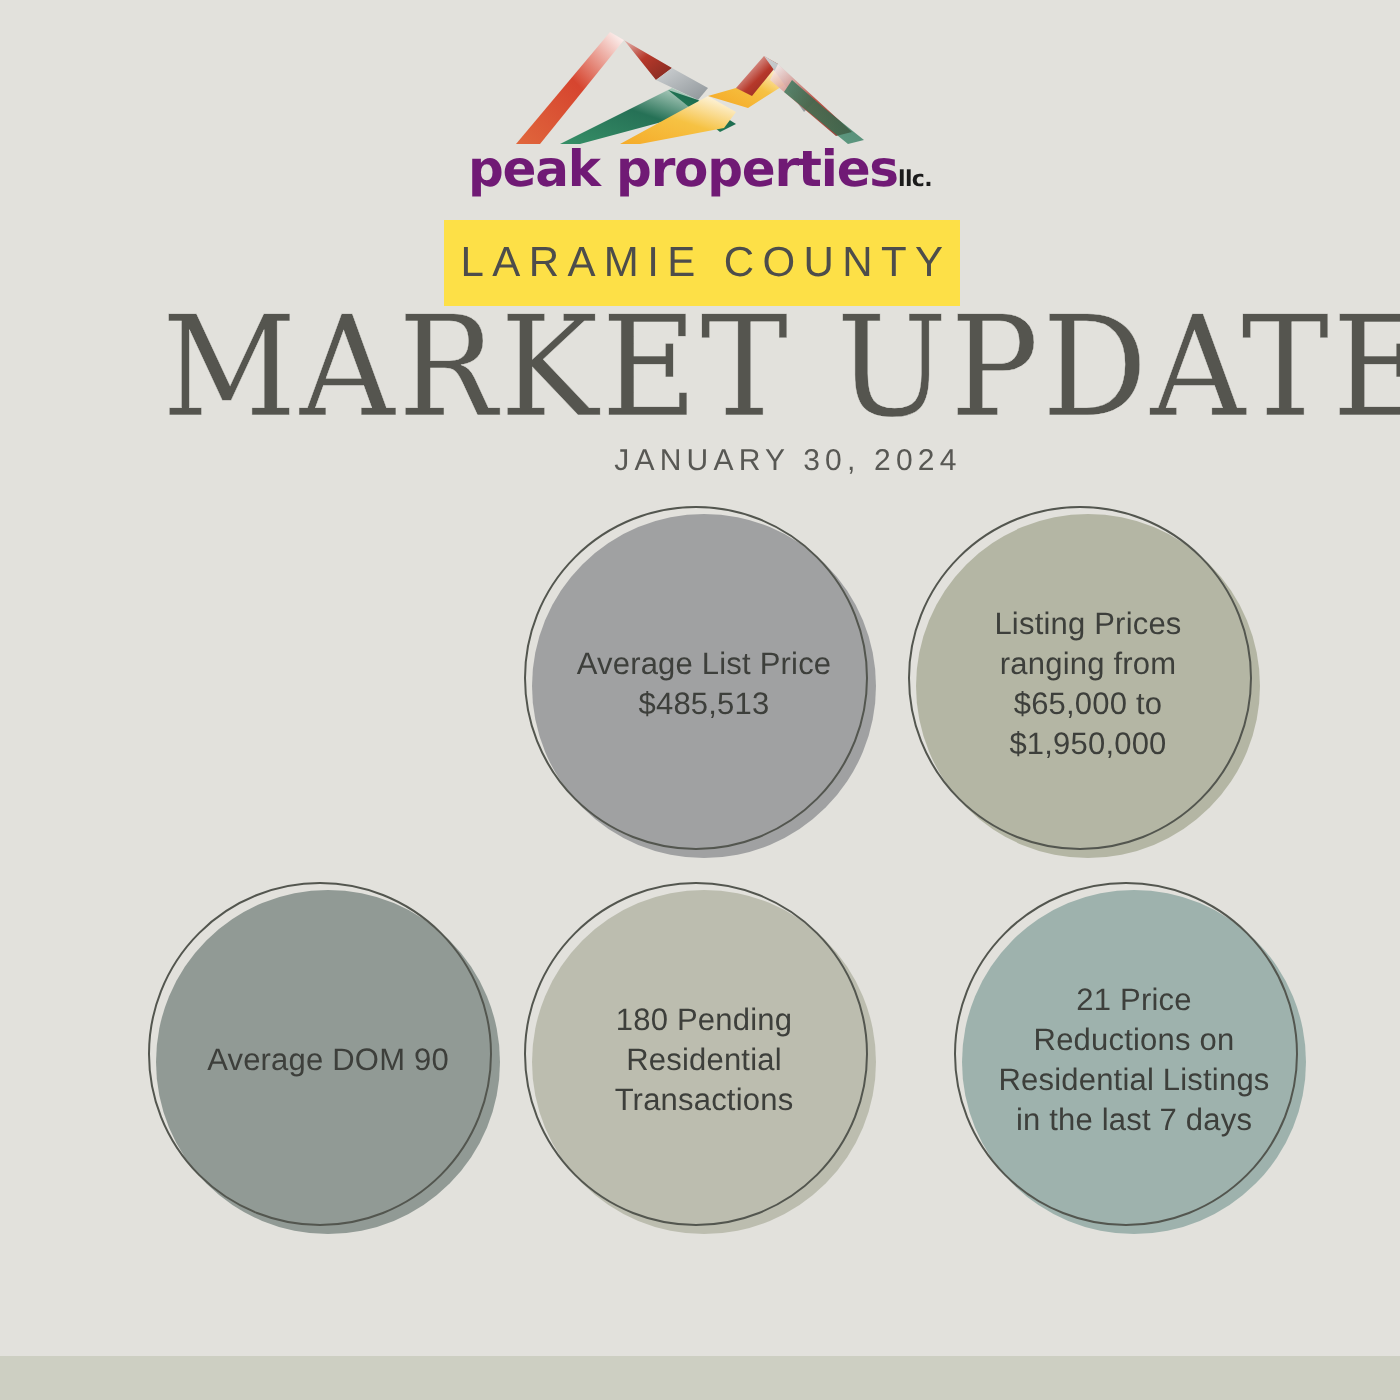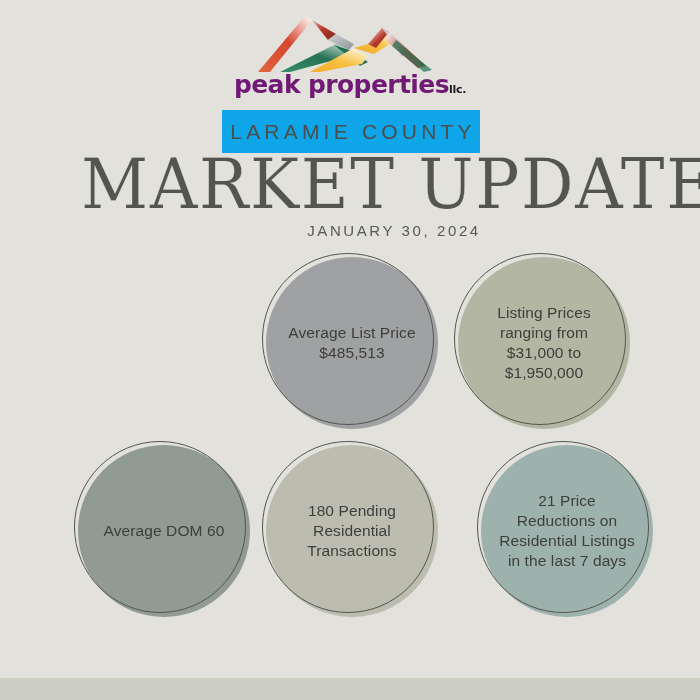--- a/index.html
+++ b/index.html
@@ -71,21 +71,21 @@
     letter-spacing: -0.3px;
   }
 
   
   .county-banner {
     position: absolute;
     left: 222px;
     top: 110px;
     width: 258px;
     height: 43px;
-    background: #0ea5e9;
+    background: #fde047;
     display: flex;
     align-items: center;
     justify-content: center;
   }
   .county-banner .county-text {
     font-size: 21px;
     letter-spacing: 4.2px;
     color: #4d4d4b;
     font-family: "Liberation Sans", sans-serif;
     font-weight: 400;
@@ -280,29 +280,29 @@
       <div class="ring"></div>
       <div class="label">
         <span>Average List Price $485,513</span>
       </div>
     </div>
 
     <div class="bubble pos-r0c2">
       <div class="fill" style="background:#b4b6a4"></div>
       <div class="ring"></div>
       <div class="label">
-        <span>Listing Prices ranging from $31,000 to $1,950,000</span>
+        <span>Listing Prices ranging from $65,000 to $1,950,000</span>
       </div>
     </div>
 
     <div class="bubble pos-r1c0">
       <div class="fill" style="background:#919a95"></div>
       <div class="ring"></div>
       <div class="label">
-        <span>Average DOM 60</span>
+        <span>Average DOM 90</span>
       </div>
     </div>
 
     <div class="bubble pos-r1c1">
       <div class="fill" style="background:#bcbdaf"></div>
       <div class="ring"></div>
       <div class="label">
         <span>180 Pending Residential Transactions</span>
       </div>
     </div>

